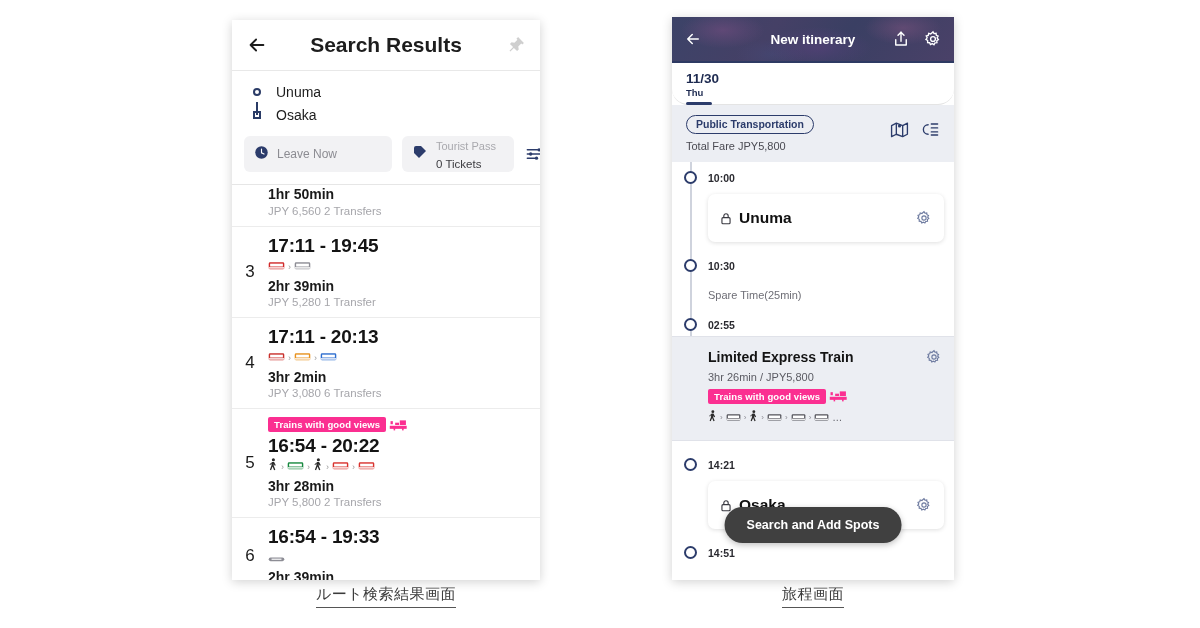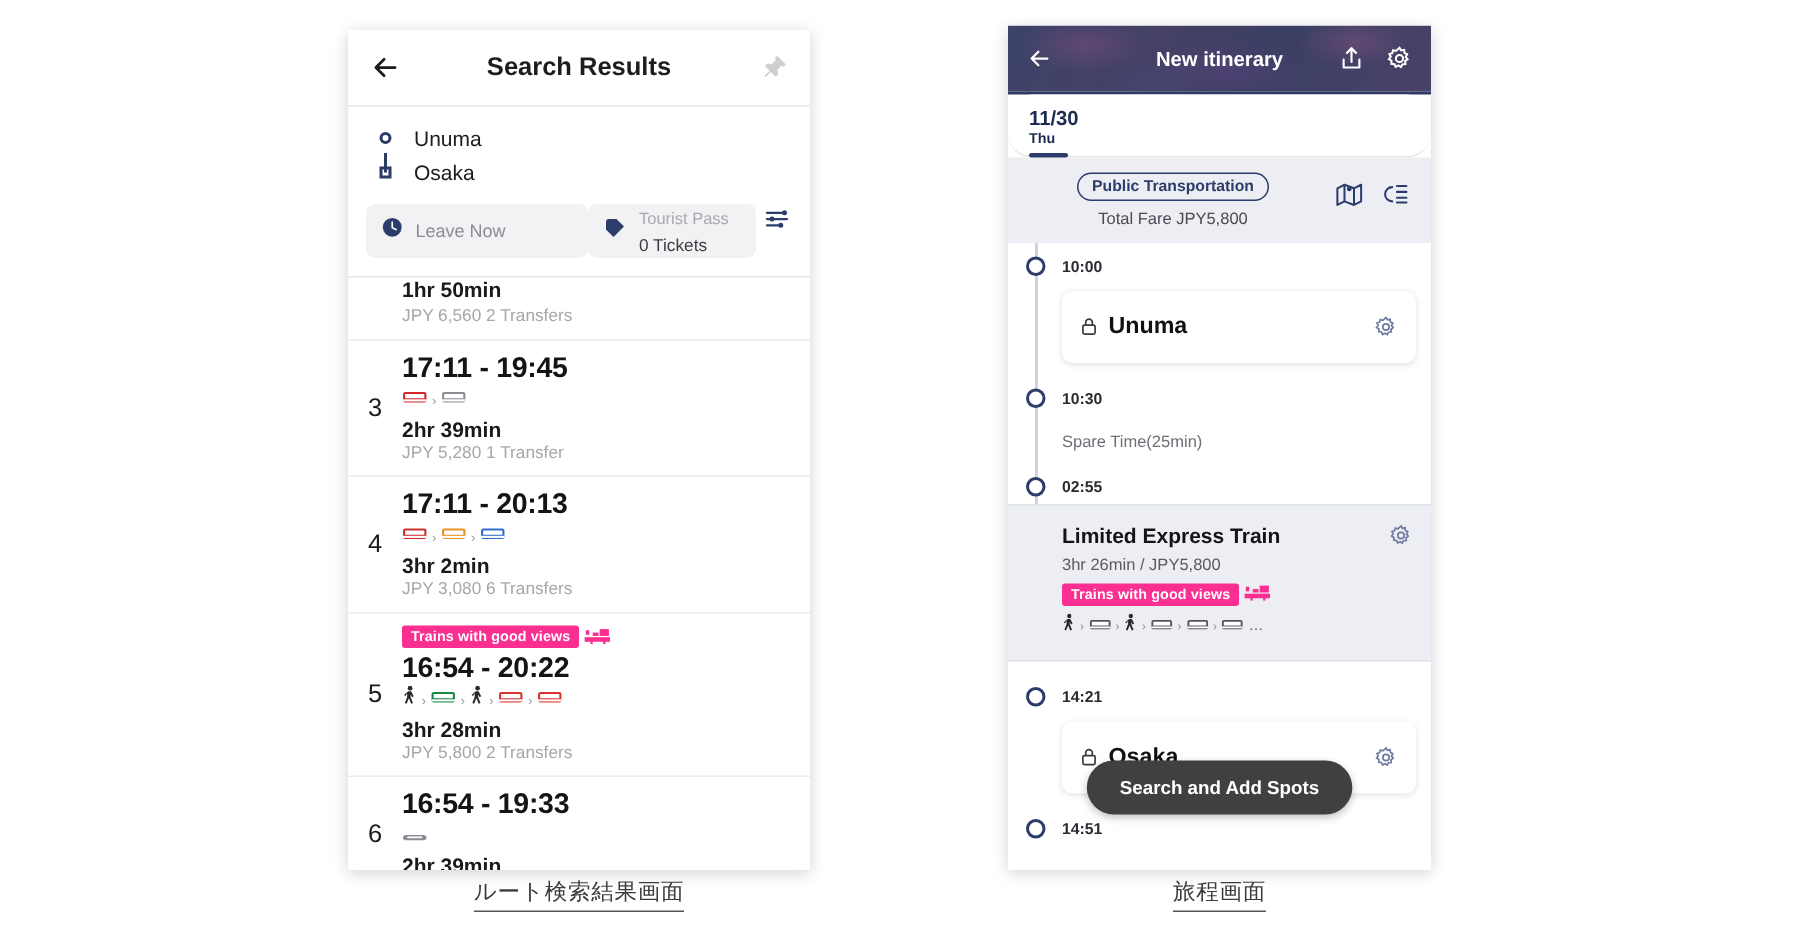--- a/index.html
+++ b/index.html
@@ -33,37 +33,37 @@
 
   .lp-header {
     height: 51px; background: #ffffff;
     border-bottom: 1px solid #e8e8e8;
     display: flex; align-items: center; padding: 0 14px;
     position: relative;
   }
   .lp-back { width: 22px; height: 22px; flex: 0 0 auto; }
   .lp-title {
     position: absolute; left: 0; right: 0; text-align: center;
-    font-size: 17px; font-weight: 600; color: #1d1d1d;
+    font-size: 21px; font-weight: 600; color: #1d1d1d;
     pointer-events: none;
   }
   .lp-pin { margin-left: auto; width: 20px; height: 20px; z-index: 2; }
 
   .lp-od { padding: 9px 0 6px 0; position: relative; }
   .od-row { display: flex; align-items: center; height: 23px; padding-left: 16px; }
   .od-marker { width: 18px; display:flex; justify-content:center; }
   .od-dot { width: 8px; height: 8px; border: 2px solid #2a3b66; border-radius: 50%; background:#fff;}
   .od-sq { width: 8px; height: 8px; border: 2px solid #2a3b66; background:#fff;}
   .od-line {
     position: absolute; left: 24px; top: 31px; width: 1.5px; height: 13px;
     background: #2a3b66;
   }
   .od-name { font-size: 14px; color: #1d1d1d; margin-left: 10px; }
 
-  .lp-ctrls { display: flex; padding: 4px 12px 12px 12px; }
+  .lp-ctrls { display: flex; align-items: center; padding: 4px 12px 12px 12px; gap: 10px; }
   .ctrl-pill {
     background: #f2f2f4; border-radius: 6px; height: 36px;
     display: flex; align-items: center; padding: 0 10px; gap: 8px;
   }
   .ctrl-pill.leave { flex: 0 0 148px; }
   .ctrl-pill.pass  { flex: 0 0 112px; }
   .ctrl-label-mute { font-size: 11px; color: #a9a9ae; line-height: 1.25; }
   .ctrl-label { font-size: 11.5px; color: #3c3c40; line-height: 1.25; }
   .ctrl-big { font-size: 12px; color: #8c8c92; }
   .filter-btn { margin-left: auto; width: 20px; height: 20px; }
@@ -121,21 +121,21 @@
   }
   .rp-date .d1 { font-size: 13.5px; font-weight: 700; color: #1d2a50; line-height: 1.15; }
   .rp-date .d2 { font-size: 9.5px; font-weight: 700; color: #1d2a50; }
   .rp-date .underline {
     position: absolute; left: 14px; bottom: -1px; width: 26px; height: 3px;
     background: #2c3c6b; border-radius: 2px;
   }
 
   .rp-summary {
     background: #eceef3; padding: 9px 14px 10px 14px;
-    display: flex; align-items: flex-start; text-align: center;
+    display: flex; align-items: flex-start;
   }
   .rp-summary .lft { flex: 1 1 auto; }
   .chip-pt {
     display: inline-block; border: 1.4px solid #2c3c6b; color: #2c3c6b;
     border-radius: 11px; font-size: 10.5px; font-weight: 700;
     padding: 2.5px 9px; margin-bottom: 6px;
   }
   .fare-txt { font-size: 11px; color: #4a4a52; }
   .rp-summary .ico { width: 19px; height: 19px; margin-left: 12px; margin-top: 6px; }
 

